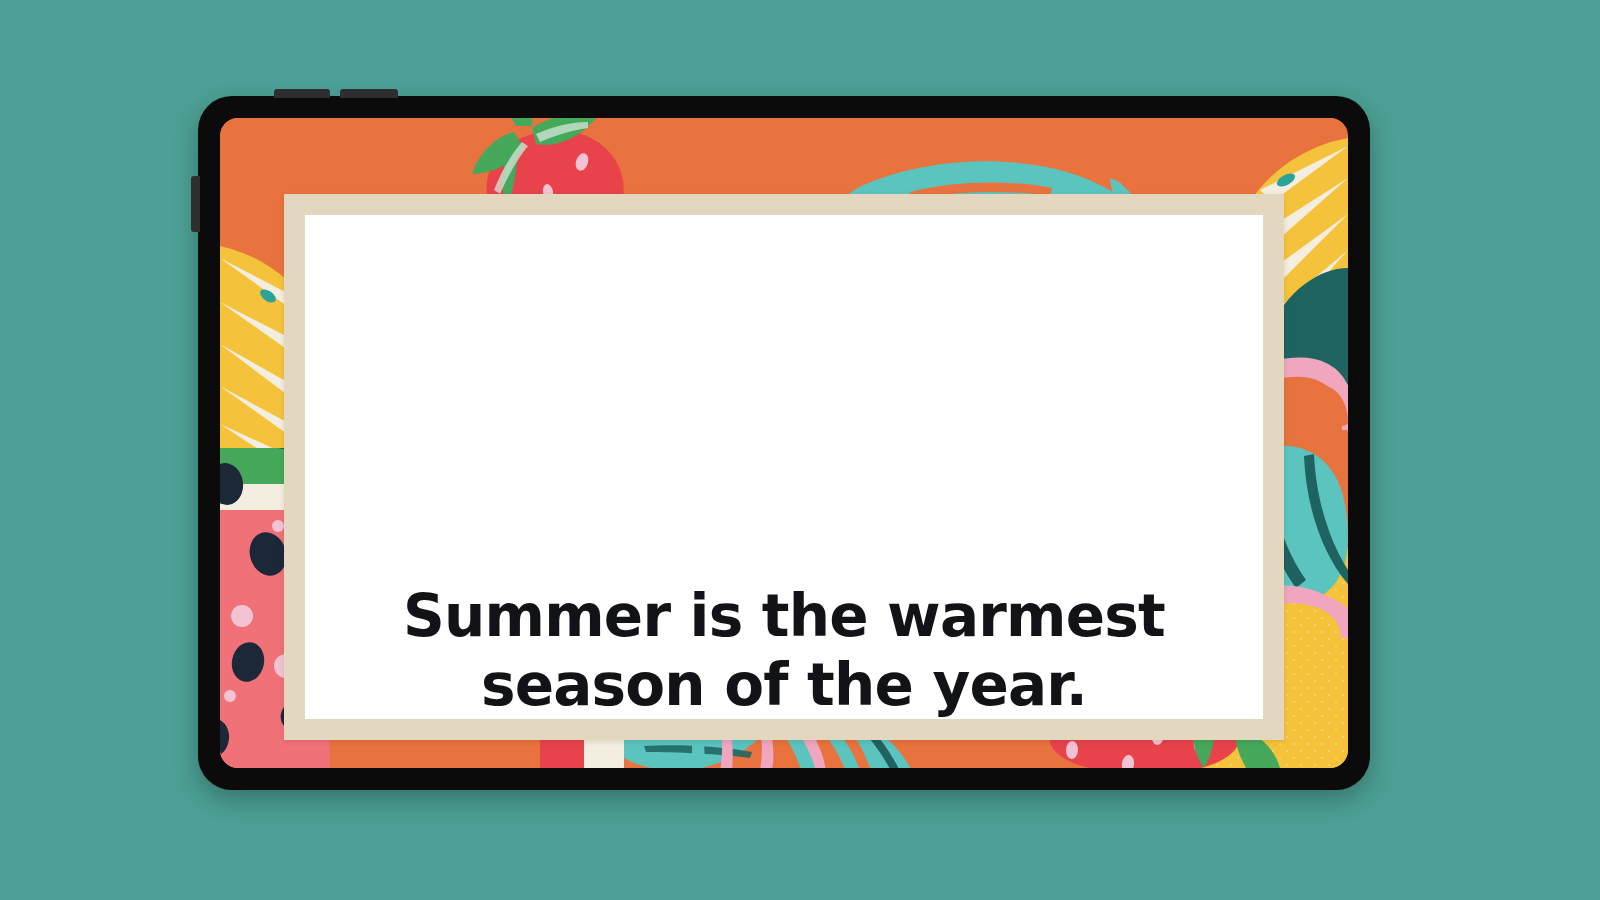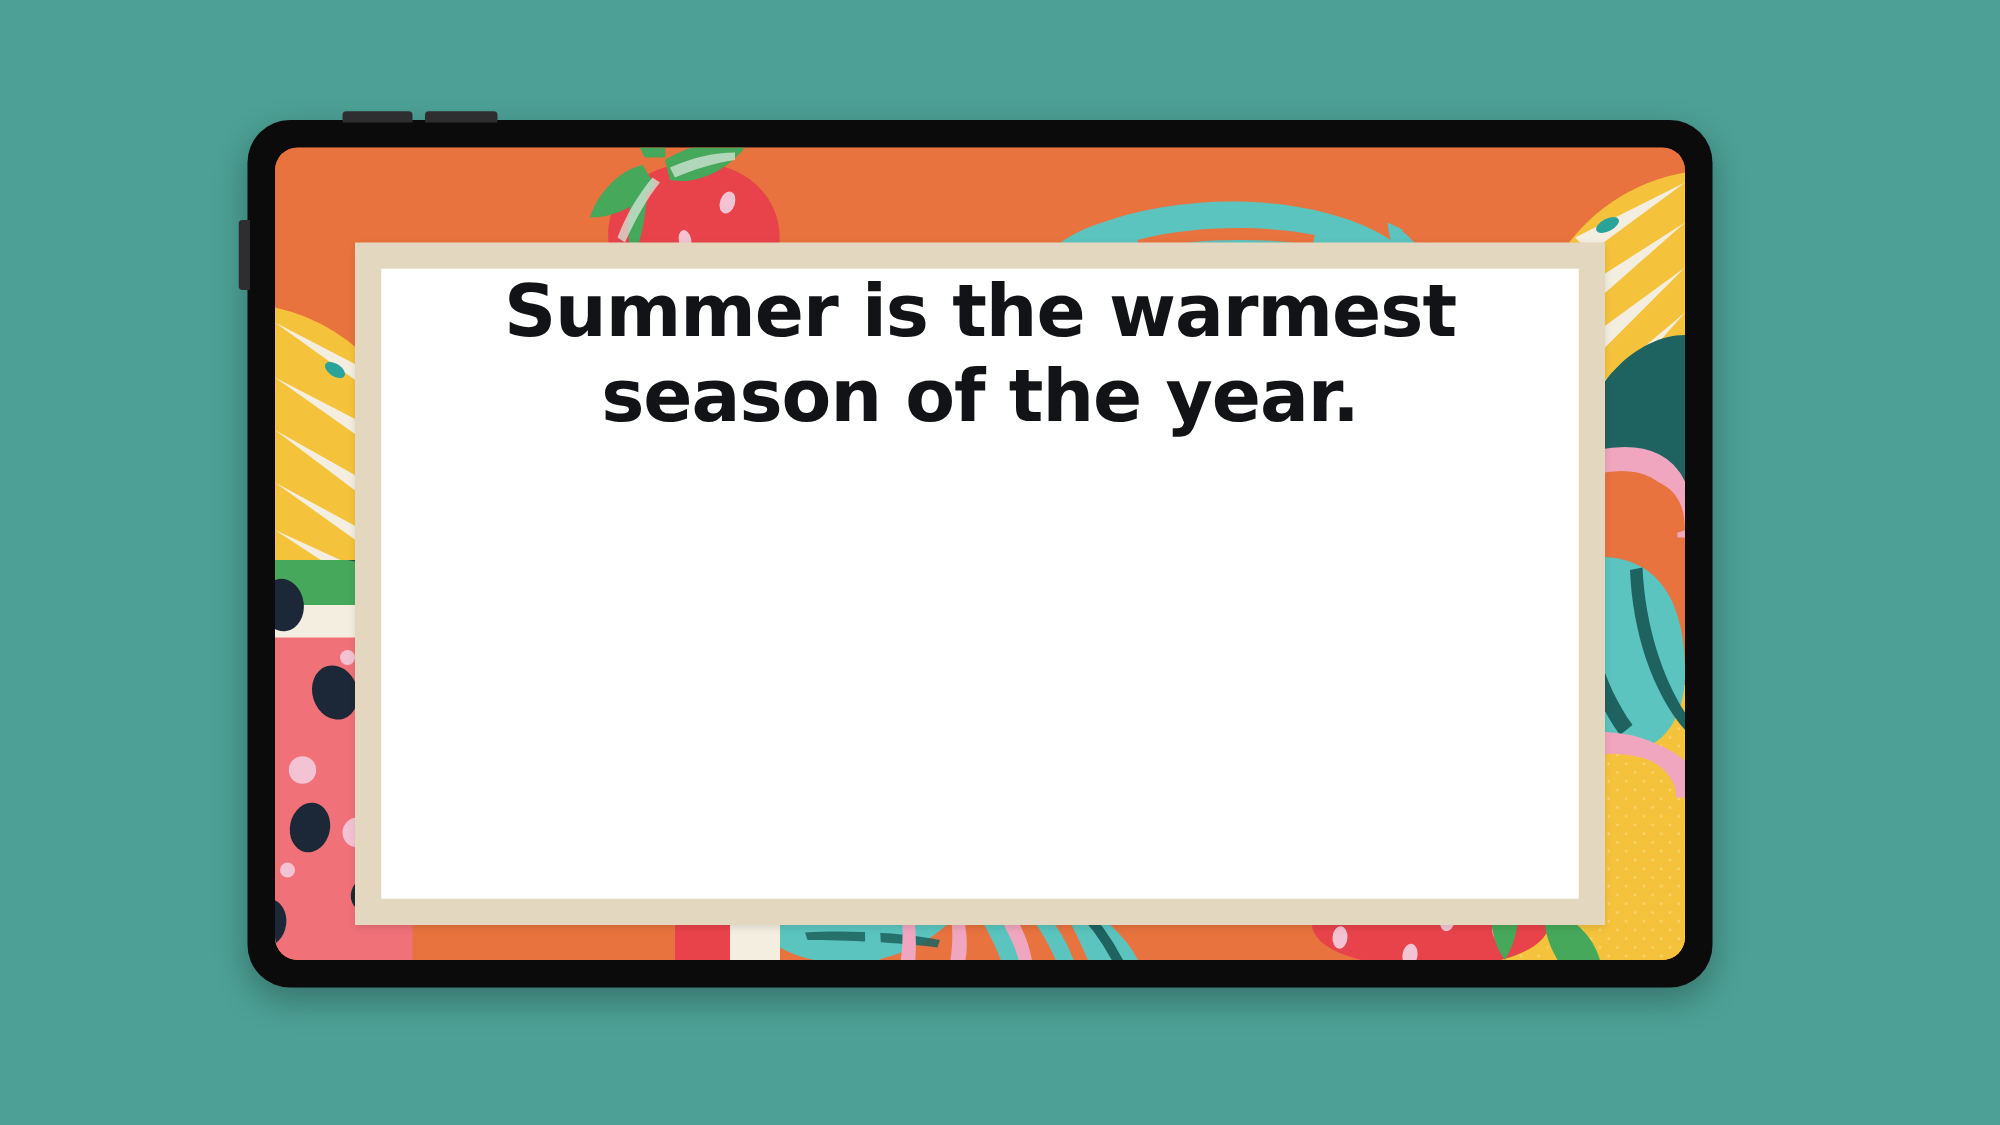--- a/index.html
+++ b/index.html
@@ -69,21 +69,21 @@
     padding: 21px;
     box-sizing: border-box;
     box-shadow: 0 2px 6px rgba(0,0,0,0.10);
   }
 
   #slide-inner {
     width: 100%;
     height: 100%;
     background: #FFFFFF;
     display: flex;
-    align-items: flex-start;
+    align-items: flex-end;
     justify-content: center;
   }
 
   #slide-text {
     margin: 0;
     width: 86%;
     text-align: center;
     color: #111317;
     font-family: "DejaVu Sans", sans-serif;
     font-weight: 700;

